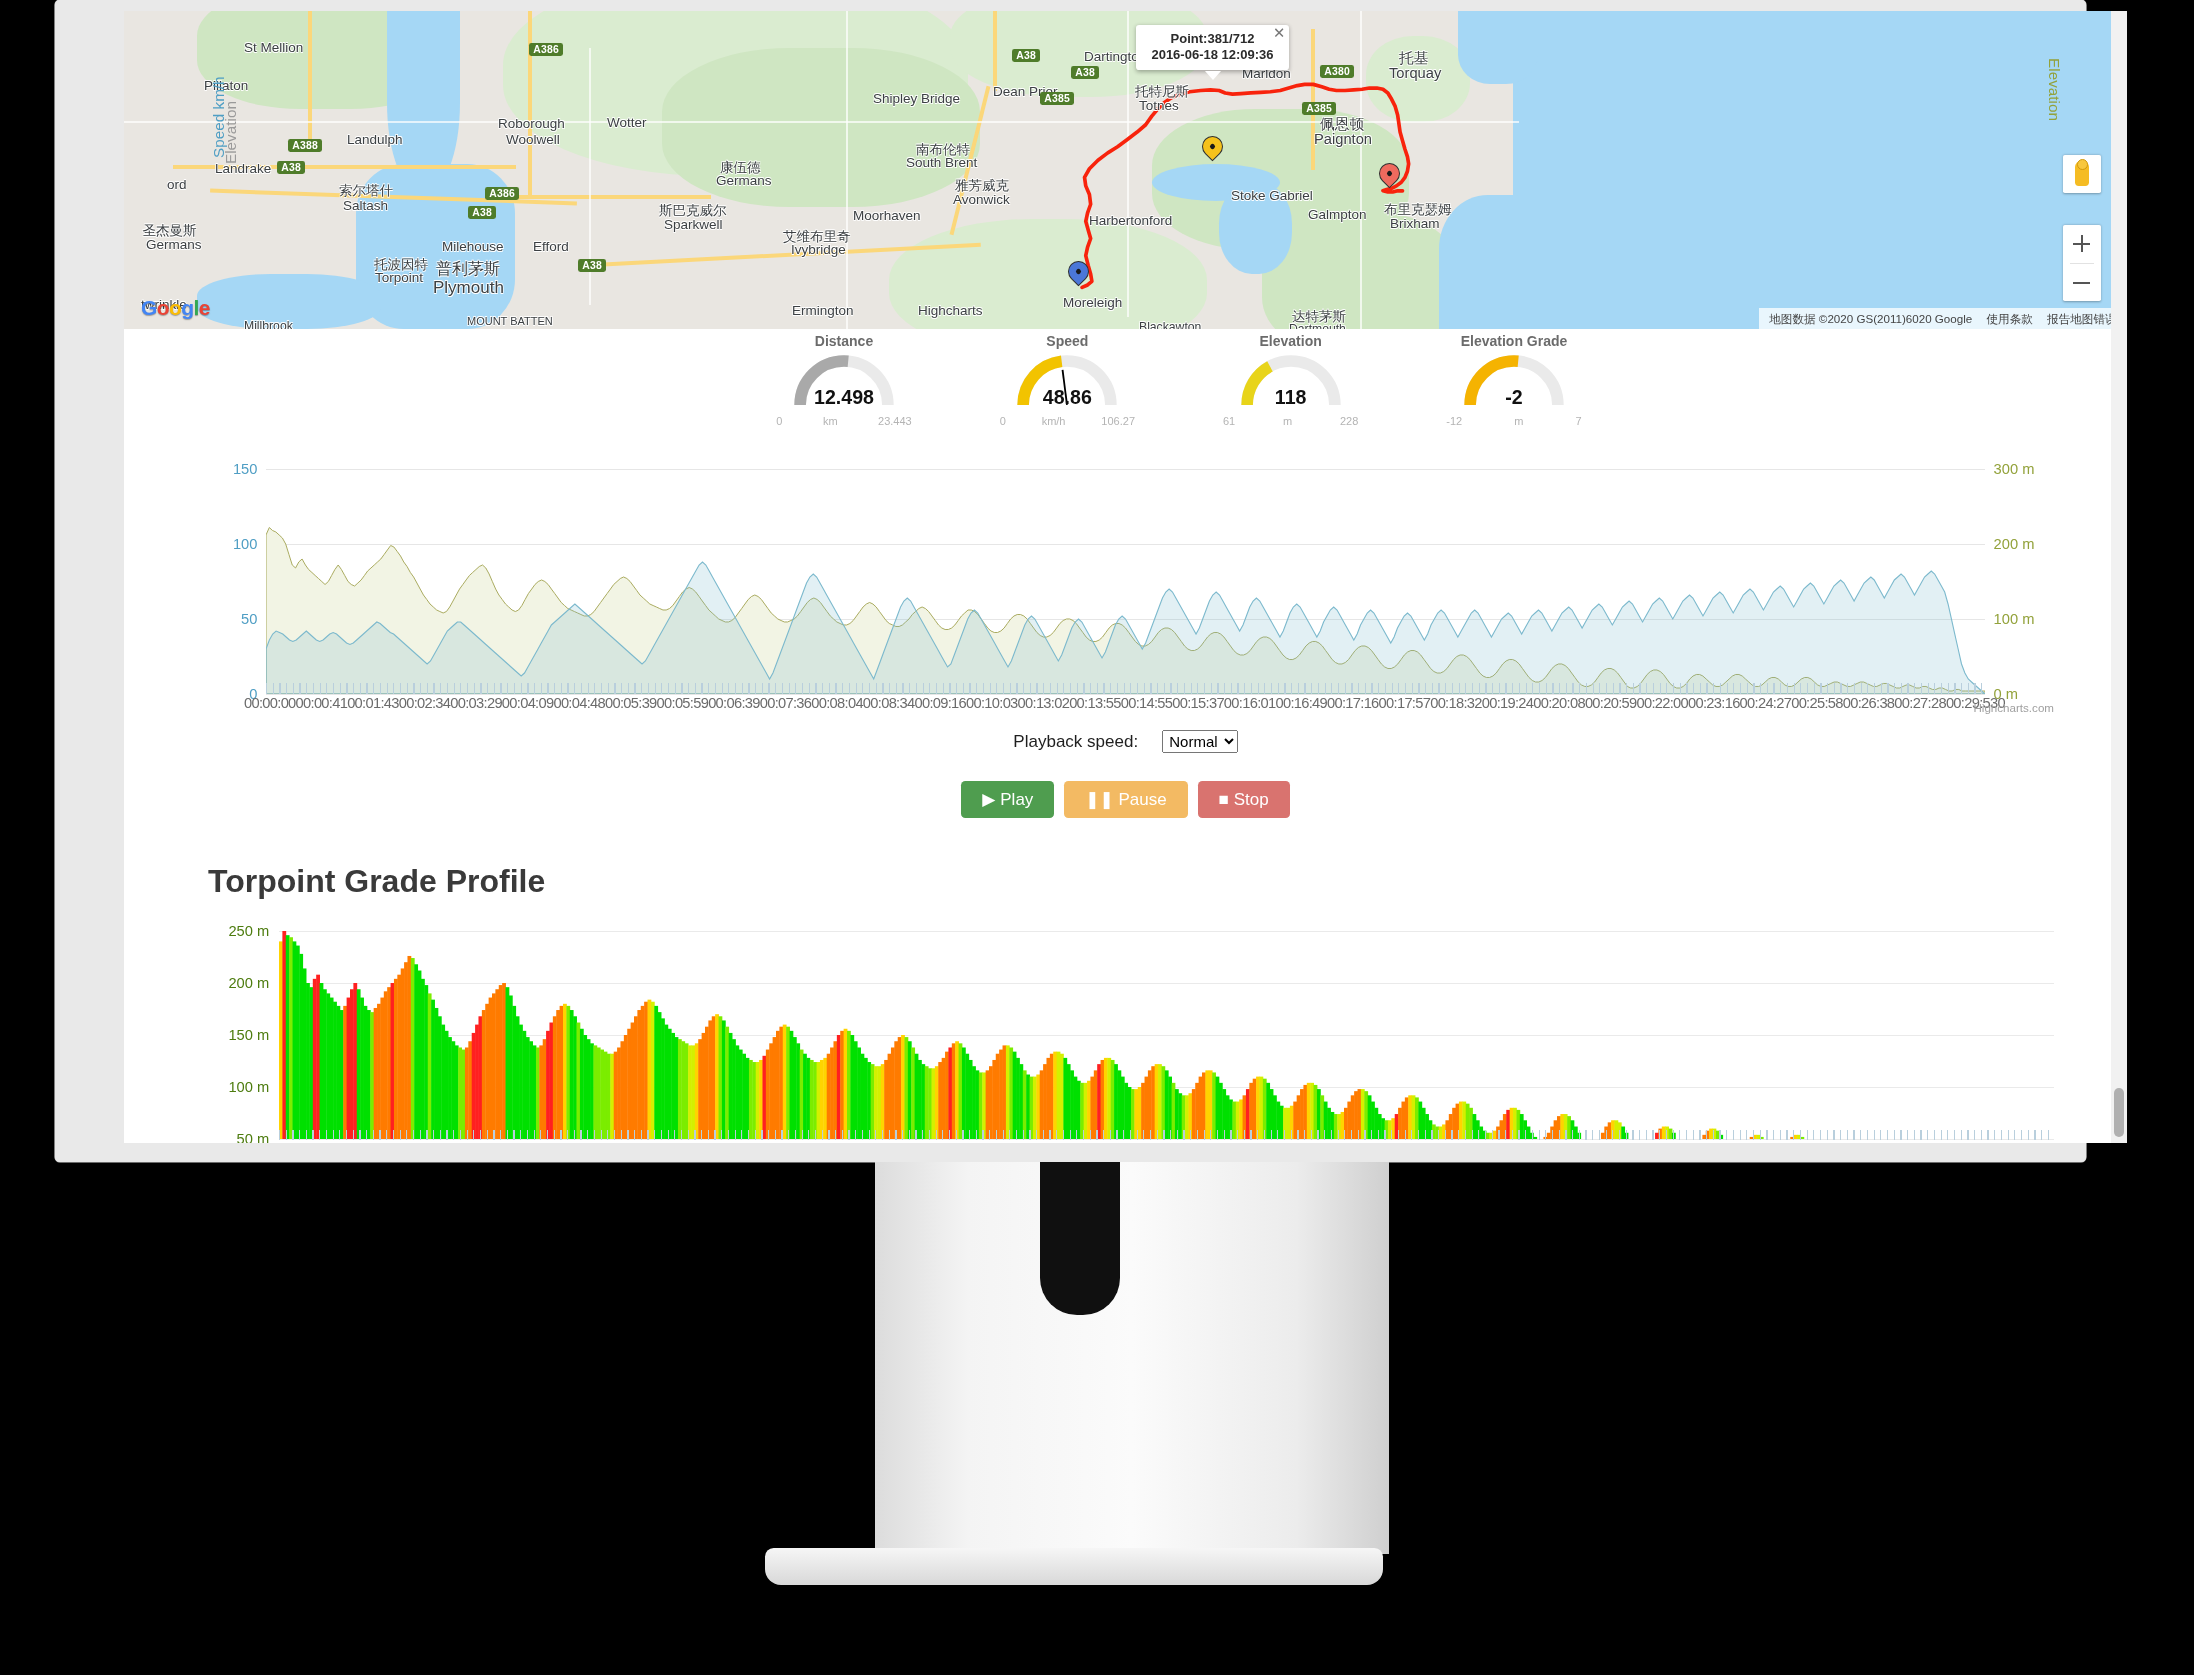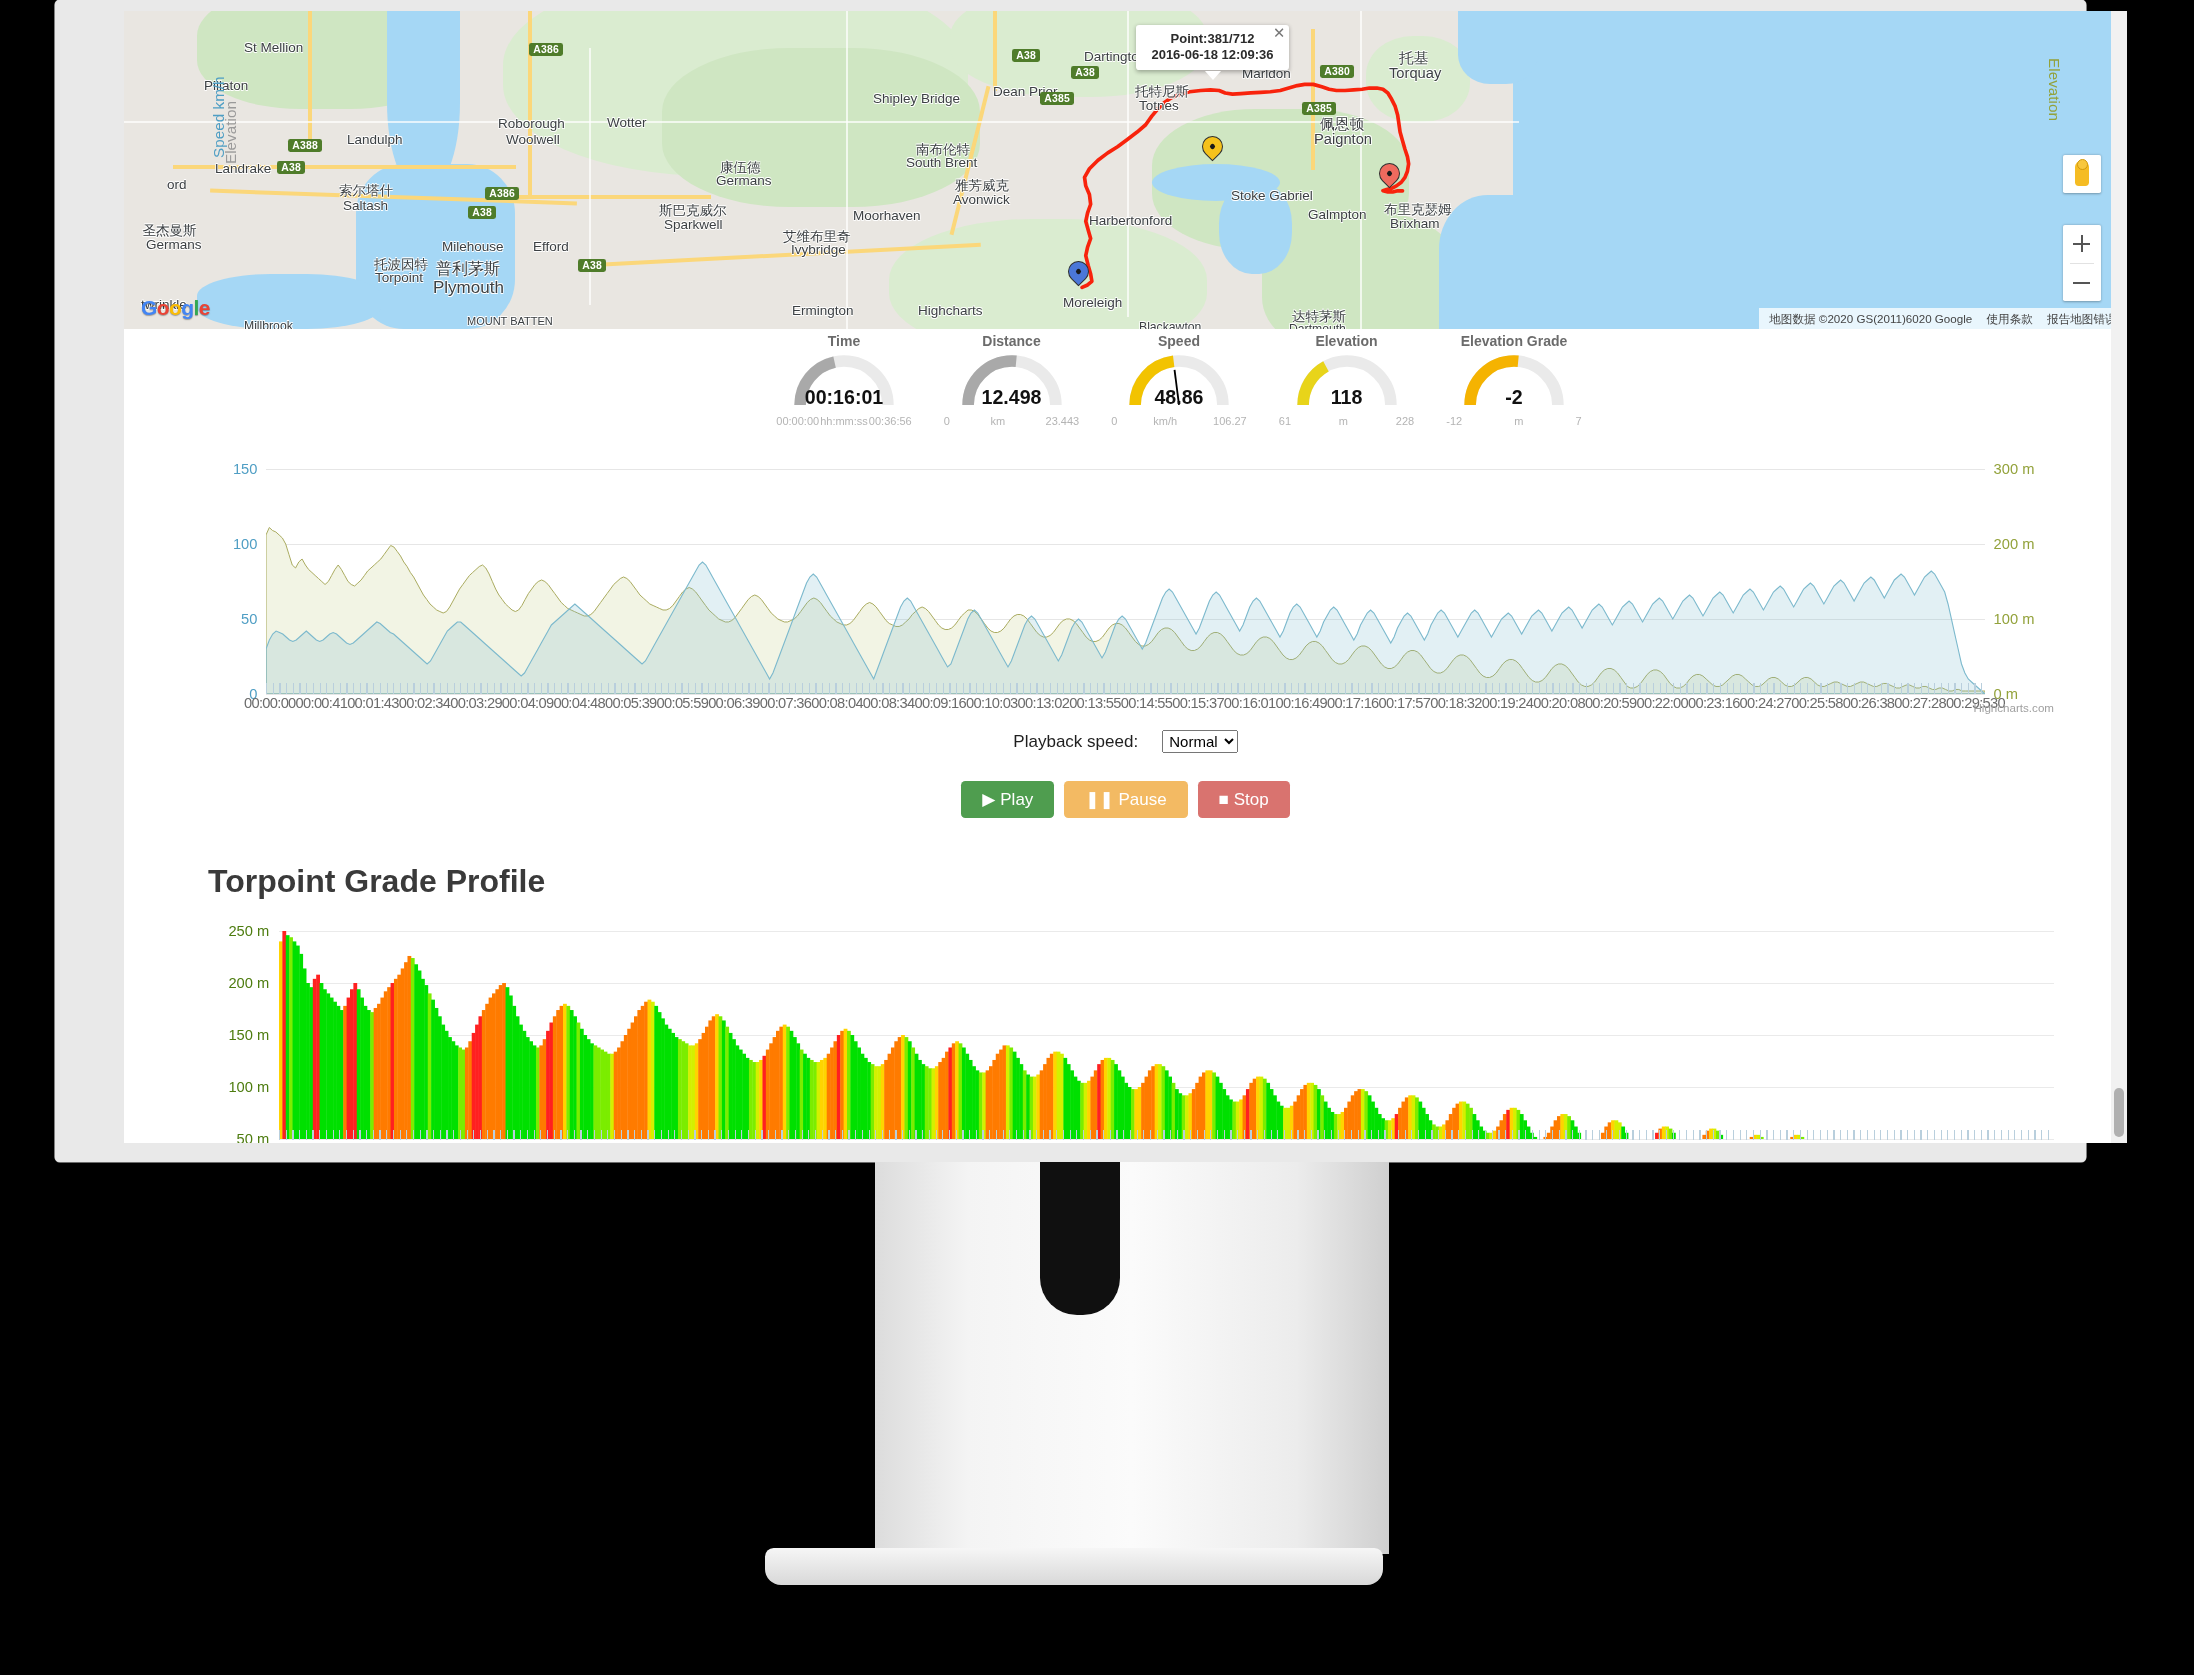--- a/index.html
+++ b/index.html
@@ -399,35 +399,20 @@
 
       <div id="map-credit">
         <span>地图数据 ©2020 GS(2011)6020 Google</span>
         <span>使用条款</span>
         <span>报告地图错误</span>
       </div>
     </div>
 
     <div id="gauges">
       <div id="gauge-row">
-          <div class="gauge">
-            <div class="g-title">Time</div>
-            <div class="g-arc">
-              <svg width="128" height="59" viewBox="0 0 210 96">
-                <path d="M 33 88 A 72 72 0 0 1 177 88" fill="none" stroke="#eaeaea" stroke-width="19"></path>
-                <path d="M 33 88 A 72 72 0 0 1 177 88" fill="none" stroke="#a9a9a9" stroke-width="19" stroke-dasharray="97.26370855514 226.1946710584651"></path>
-              </svg>
-              <div class="g-value">00:16:01</div>
-              <div class="g-foot">
-                <span>00:00:00</span>
-                <span>hh:mm:ss</span>
-                <span>00:36:56</span>
-              </div>
-            </div>
-          </div>
           <div class="gauge">
             <div class="g-title">Distance</div>
             <div class="g-arc">
               <svg width="128" height="59" viewBox="0 0 210 96">
                 <path d="M 33 88 A 72 72 0 0 1 177 88" fill="none" stroke="#eaeaea" stroke-width="19"></path>
                 <path d="M 33 88 A 72 72 0 0 1 177 88" fill="none" stroke="#a9a9a9" stroke-width="19" stroke-dasharray="119.88317566098651 226.1946710584651"></path>
               </svg>
               <div class="g-value">12.498</div>
               <div class="g-foot">
                 <span>0</span>

